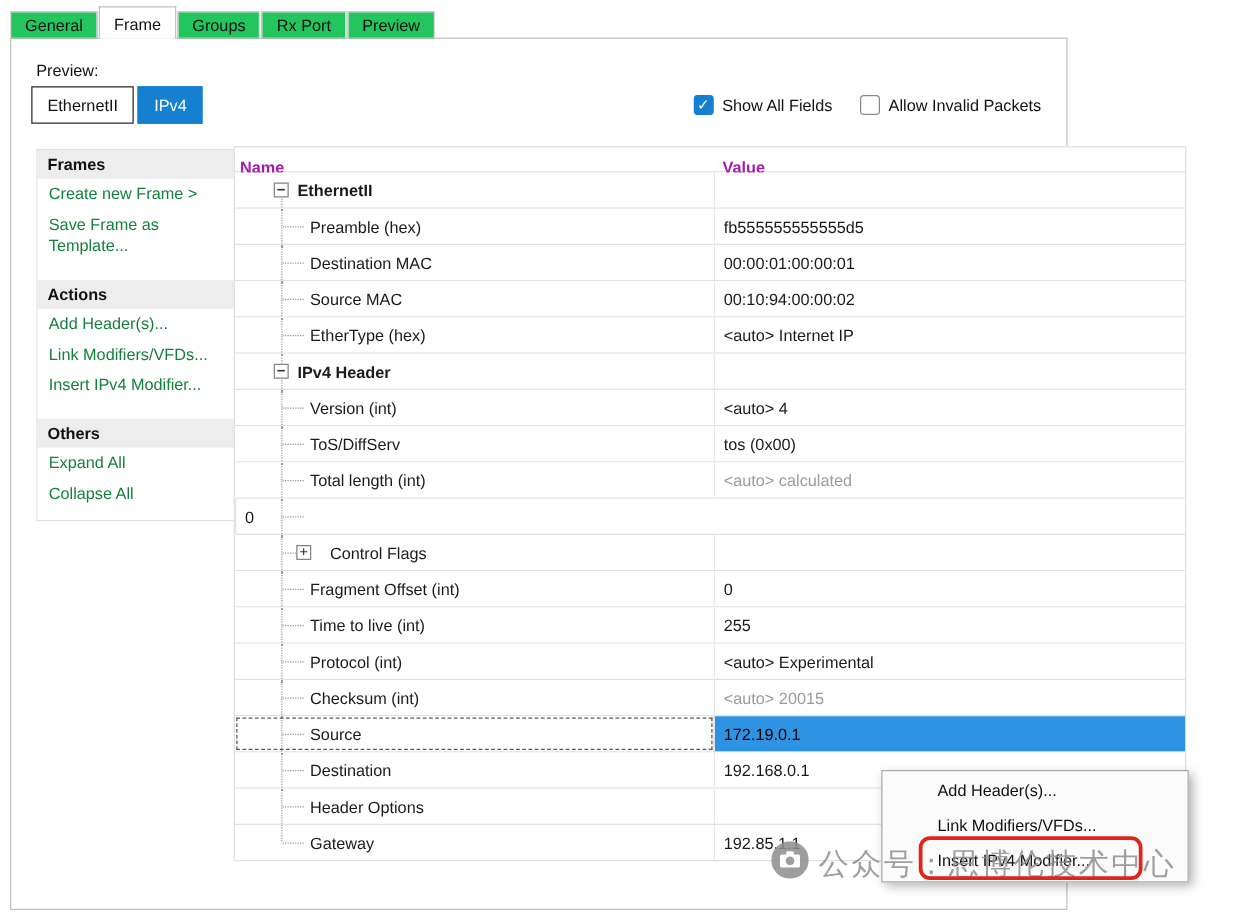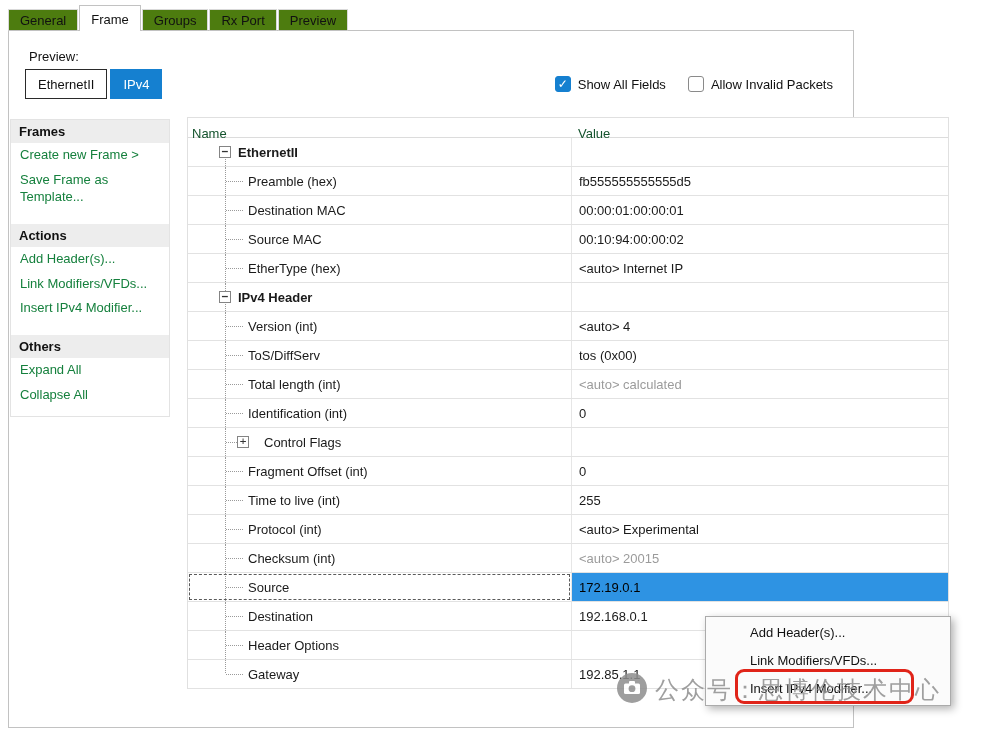--- a/index.html
+++ b/index.html
@@ -6,46 +6,46 @@
     --accent:#1580d0;
     --selection:#2e93e3;
     --annotation:#e02419;
   }
   *{margin:0;padding:0;box-sizing:border-box;}
   body{font-family:"Liberation Sans",sans-serif;background:#fff;}
   .screen{position:relative;width:995px;height:736px;background:#fff;overflow:hidden;cursor:default;}
 
   
   .tabbar{position:absolute;left:8px;top:5px;height:26px;display:flex;align-items:flex-end;z-index:20;}
-  .tab{height:22px;padding:3px 11px 0;font-size:13px;color:#111;background:#4d7c0f;
+  .tab{height:22px;padding:3px 11px 0;font-size:13px;color:#111;background:#22c55e;
        border:1px solid #d9d9d9;border-bottom:1px solid #c2c2c2;margin-right:1px;cursor:pointer;white-space:nowrap;}
   .tab.active{height:26px;padding-top:6px;background:#fff;border:1px solid #c2c2c2;border-bottom:none;z-index:21;}
 
   
   .panel{position:absolute;left:8px;top:30px;width:846px;height:698px;background:#fff;border:1px solid #c2c2c2;}
   .preview-label{position:absolute;left:20px;top:18px;font-size:13px;color:#111;}
   .segmented{position:absolute;left:16px;top:38px;display:flex;}
   .segbtn{height:30px;padding:0 12px;font-size:13px;font-family:inherit;background:#fff;border:1px solid #2a2a2a;margin-right:3px;cursor:pointer;color:#111;}
   .segbtn.sel{background:var(--accent);border-color:var(--accent);color:#fff;text-align:right;}
 
   .options{position:absolute;top:45px;right:20px;display:flex;gap:22px;}
   .opt{display:flex;align-items:center;gap:7px;font-size:13px;color:#111;cursor:pointer;}
   .box{width:16px;height:16px;border:1px solid #8a8a8a;border-radius:3px;background:#fff;display:flex;align-items:center;justify-content:center;font-size:12px;color:#fff;}
   .box.checked{background:var(--accent);border-color:var(--accent);}
 
   
-  .sidebar{position:absolute;left:1px;top:88px;width:160px;background:#fff;border:1px solid #e3e3e3;padding-bottom:8px;}
+  .sidebar{position:absolute;left:20px;top:88px;width:160px;background:#fff;border:1px solid #e3e3e3;padding-bottom:8px;}
   .sb-head{background:#ededed;font-weight:700;font-size:13px;padding:4px 8px;color:#111;}
   .sb-head:not(:first-child){margin-top:14px;}
   .sb-item{font-size:13px;color:#15803d;padding:4px 8px 4px 9px;line-height:1.3;cursor:pointer;}
 
   
   .treetable{position:absolute;left:178px;top:86px;width:762px;background:#fff;border:1px solid #e0e0e0;border-bottom:none;}
   .thead{display:flex;height:20px;border-bottom:1px solid #dcdcdc;align-items:center;}
-  .th{font-weight:400;font-size:13px;color:#14532d;margin-top:12px;}
+  .th{font-weight:700;font-size:13px;color:#a21caf;margin-top:12px;}
   .th.name{width:383px;padding-left:4px;}
   .th.value{flex:1;padding-left:7px;}
   .row{position:relative;display:flex;height:29px;border-bottom:1px solid #e2e2e2;background:#fff;}
   .tree-v{position:absolute;left:37px;top:0;bottom:0;width:0;border-left:1px dotted #9a9a9a;}
   .row.first .tree-v{top:15px;}
   .row.last .tree-v{bottom:15px;}
   .tree-h{position:absolute;left:38px;top:14px;width:17px;height:0;border-top:1px dotted #9a9a9a;}
   .cell{display:flex;align-items:center;font-size:13px;color:#1a1a1a;}
   .cell.name{width:383px;padding-left:60px;position:relative;}
   .row.group .cell.name{padding-left:50px;font-weight:700;}
@@ -208,23 +208,20 @@
             <div class="cell name">
               <span class="ntext">Total length (int)</span>
             </div>
             <div class="cell value muted">
               <span>&lt;auto&gt; calculated</span>
             </div>
           </div>
           <div class="row">
             <span class="tree-v"></span>
             <span class="tree-h"></span>
-            <div class="cell name">
-              <span class="ntext">Identification (int)</span>
-            </div>
             <div class="cell value">
               <span>0</span>
             </div>
           </div>
           <div class="row">
             <span class="tree-v"></span>
             <span class="tree-h"></span>
             <div class="cell name">
               <span class="expander child">+</span>
               <span class="ntext shifted">Control Flags</span>

